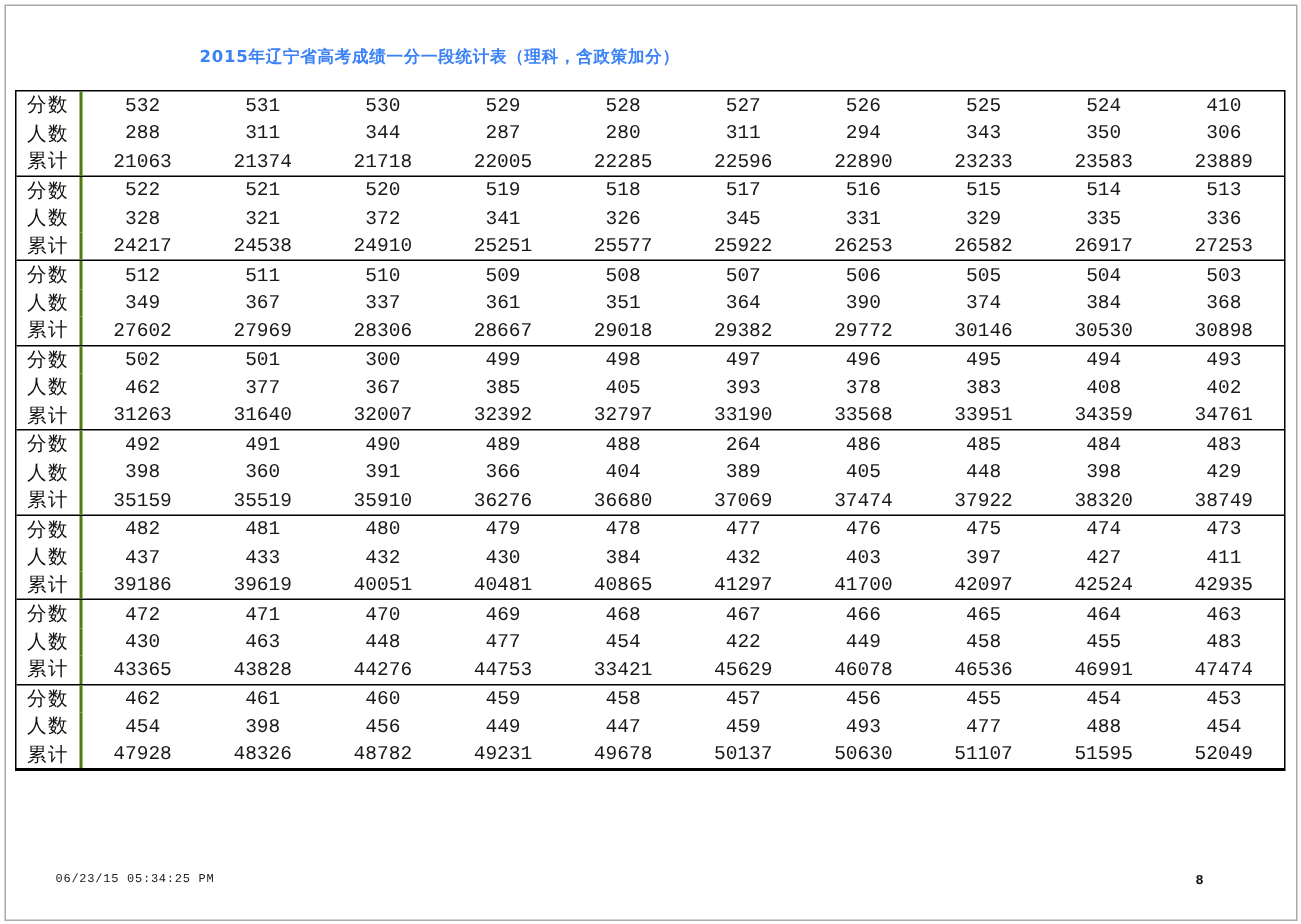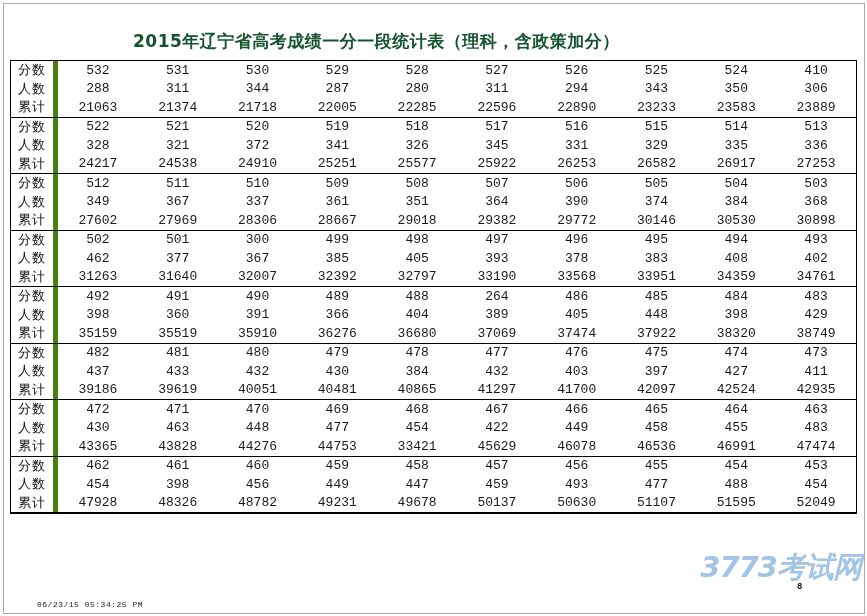--- a/index.html
+++ b/index.html
@@ -6,37 +6,37 @@
   body { width:867px; height:616px; font-family:"Liberation Sans", sans-serif; position:relative; overflow:hidden; }
 
   .screen { position:absolute; left:0; top:0; width:867px; height:616px; background:#ffffff; }
 
   
   .page-frame { position:absolute; left:3px; top:3px; right:2px; bottom:2px;
                 border:1px solid #a9a9a9; pointer-events:none; }
 
   .title { position:absolute; left:133px; top:30px; width:480px;
            font-family:"DejaVu Sans","Liberation Sans",sans-serif;
-           font-size:17px; font-weight:bold; color:#14532d; letter-spacing:0.5px;
+           font-size:11px; font-weight:bold; color:#3b82f6; letter-spacing:0.5px;
            white-space:nowrap; }
 
   .score-table { position:absolute; left:10px; top:60px; width:845px;
                  border:1px solid #000; border-bottom-width:2px; background:#fff; }
   .t-block { border-bottom:1px solid #000; }
   .t-block:last-child { border-bottom:none; }
   .t-row { display:flex; height:18.5px; align-items:center; }
-  .t-label { width:42px; flex:0 0 42px; border-right:5px solid #4d7c0f; height:18.5px;
+  .t-label { width:42px; flex:0 0 42px; border-right:2px solid #4d7c0f; height:18.5px;
              display:flex; align-items:center; justify-content:center;
              font-family:"DejaVu Serif","Liberation Serif",serif;
              font-size:13px; color:#111; letter-spacing:1px; }
   .t-cell { flex:1 1 0; text-align:center;
             font-family:"Liberation Mono","DejaVu Sans Mono",monospace;
             font-size:13px; color:#1a1a1a; }
 
-  .footer-timestamp { position:absolute; left:37px; top:600px;
+  .footer-timestamp { position:absolute; left:37px; top:582px;
             font-family:"Liberation Mono","DejaVu Sans Mono",monospace;
             font-size:8px; color:#222; letter-spacing:0.5px; }
 
   .page-number { position:absolute; left:797px; top:582px;
             font-family:"Liberation Mono","DejaVu Sans Mono",monospace;
             font-size:9px; font-weight:bold; color:#111; }
 
   .watermark { position:absolute; left:640px; top:545px; width:225px; height:60px;
                pointer-events:none; }
   .wm-brand  { position:absolute; right:4px; top:3px;
@@ -385,16 +385,15 @@
           <div class="t-cell">52049</div>
         </div>
       </div>
     </div>
 
   <div class="footer-timestamp">06/23/15 05:34:25 PM</div>
 
   <div class="page-number">8</div>
 
   <div class="watermark">
-    <div class="wm-brand" style="color: rgb(163, 196, 229);">3773考试网</div>
     <div class="wm-domain" style="color: rgb(232, 135, 95); margin-top: 48px;">3773.com.cn</div>
   </div>
 </div>
 
 </body></html>

